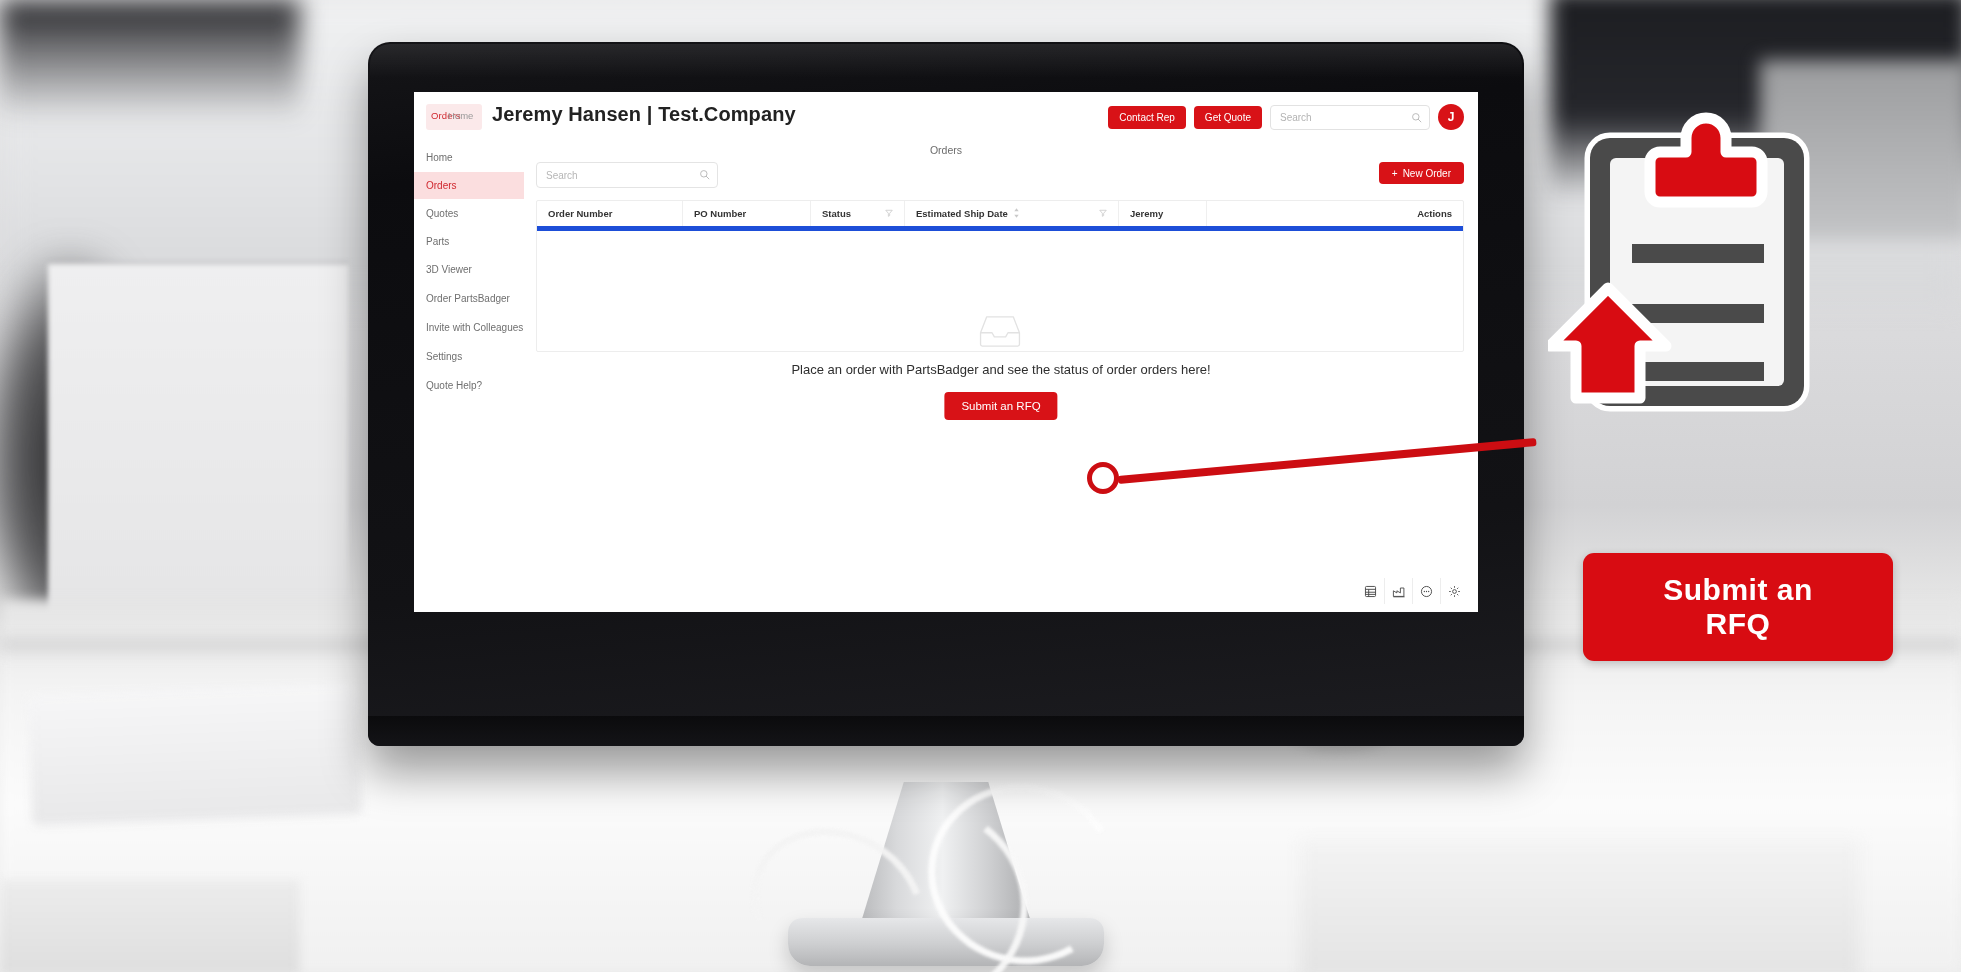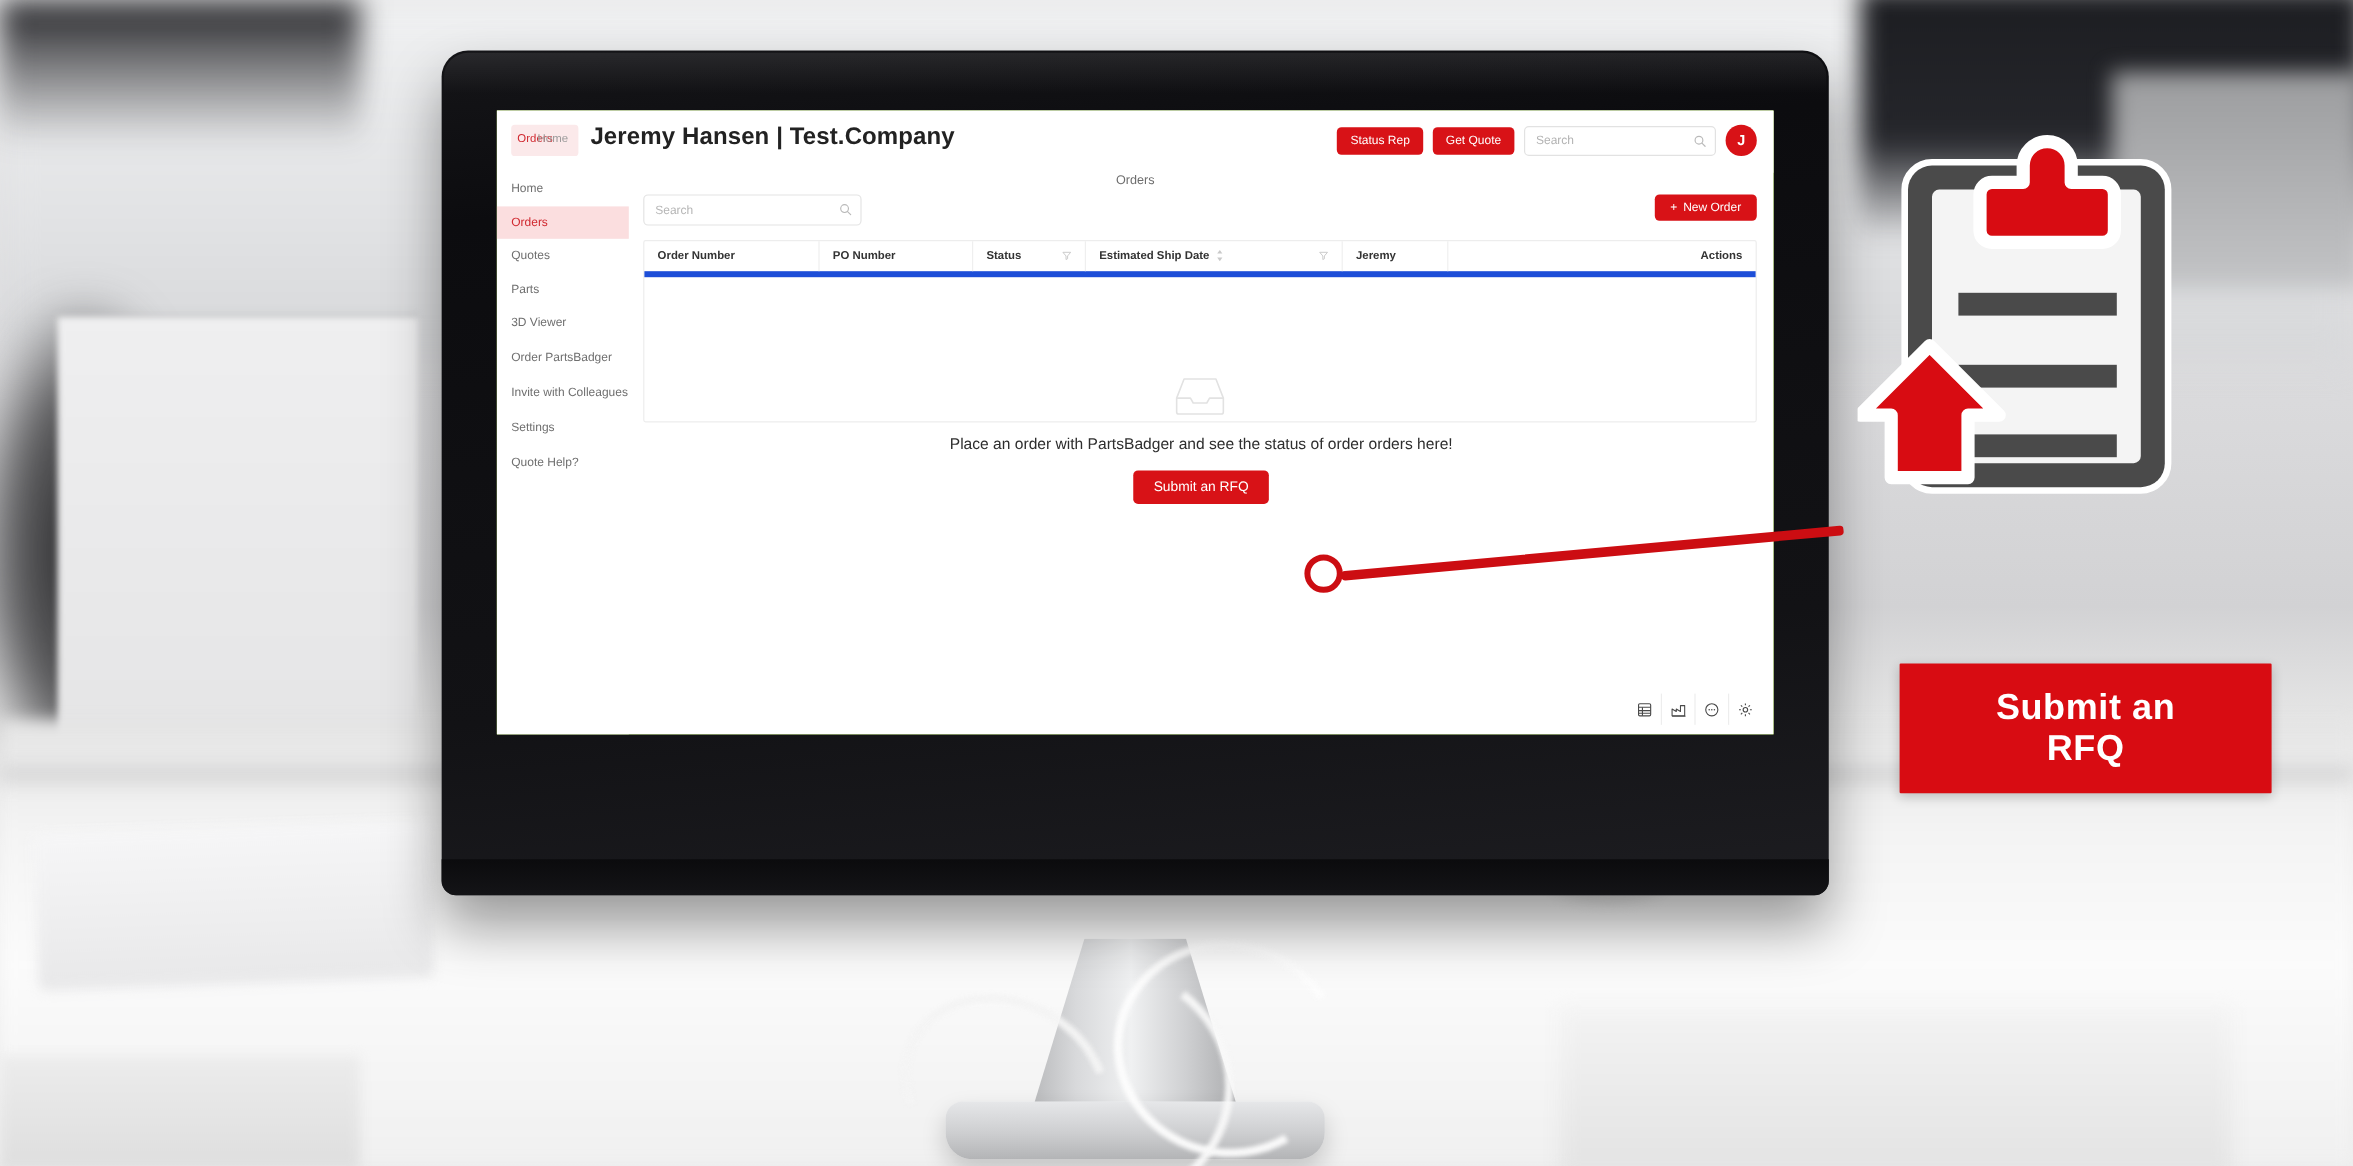--- a/index.html
+++ b/index.html
@@ -239,21 +239,21 @@
     border:5px solid #cc0d12; border-radius:50%; background:transparent;
   }
   .anno-line {
     position:absolute; left:1118px; top:476px; width:420px; height:8px;
     background:#cc0d12; transform-origin:0 50%; transform:rotate(-5.2deg);
     border-radius:3px;
   }
   .clip-box { position:absolute; left:1548px; top:96px; width:310px; height:326px; }
   .callout {
     position:absolute; left:1583px; top:553px; width:310px; height:108px;
-    background:#d80c12; border-radius:1px;
+    background:#d80c12; border-radius:11px;
     display:flex; align-items:center; justify-content:center; text-align:center;
     color:#fff; font-size:30px; font-weight:bold; line-height:1.12; letter-spacing:.5px;
     box-shadow:0 3px 10px rgba(0,0,0,.2);
   }
 </style>
 </head>
 <body>
 
 <div id="bg">
   <div class="bg-base"></div>
@@ -287,21 +287,21 @@
 
       <div class="app-header">
         <div class="brand-wrap">
           <div class="brand-chip"></div>
           <span class="brand-orders">Orders</span>
           <span class="brand-home">Home</span>
         </div>
         <div class="user-title">Jeremy Hansen | Test.Company</div>
 
         <div class="hdr-right">
-          <button class="btn-red">Status Rep</button>
+          <button class="btn-red">Contact Rep</button>
           <button class="btn-red">Get Quote</button>
           <div class="hdr-search">
             <input placeholder="Search" style="">
             <span class="srch-ico">
               <svg width="11" height="11" viewBox="0 0 16 16" fill="none" stroke="currentColor" stroke-width="1.4">
                 <circle cx="7" cy="7" r="4.7"></circle>
                   <line x1="10.6" y1="10.6" x2="14.4" y2="14.4" stroke-linecap="round"></line>
               </svg>
             </span>
           </div>

